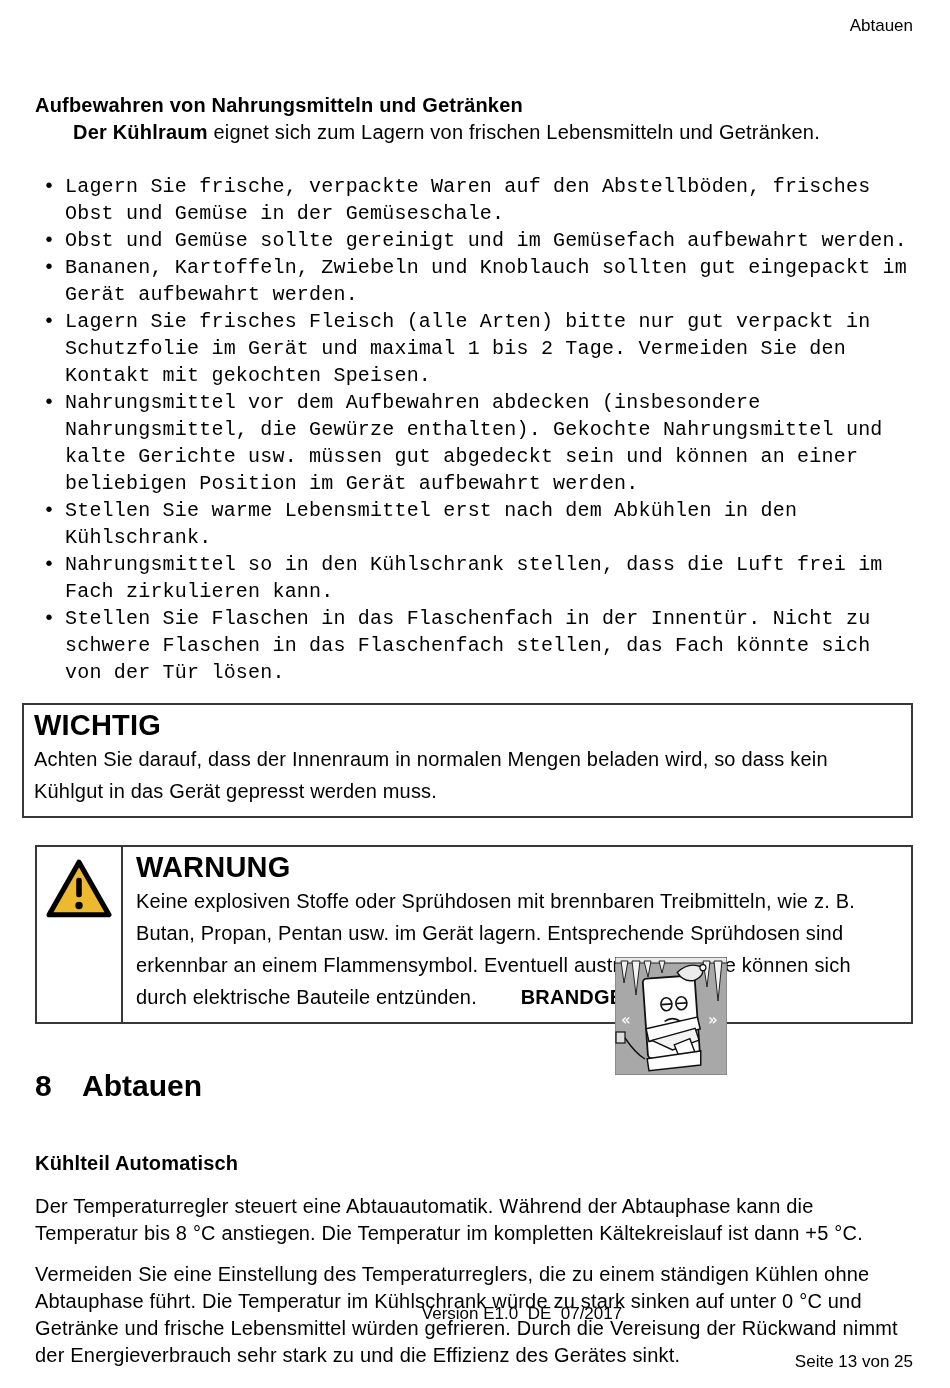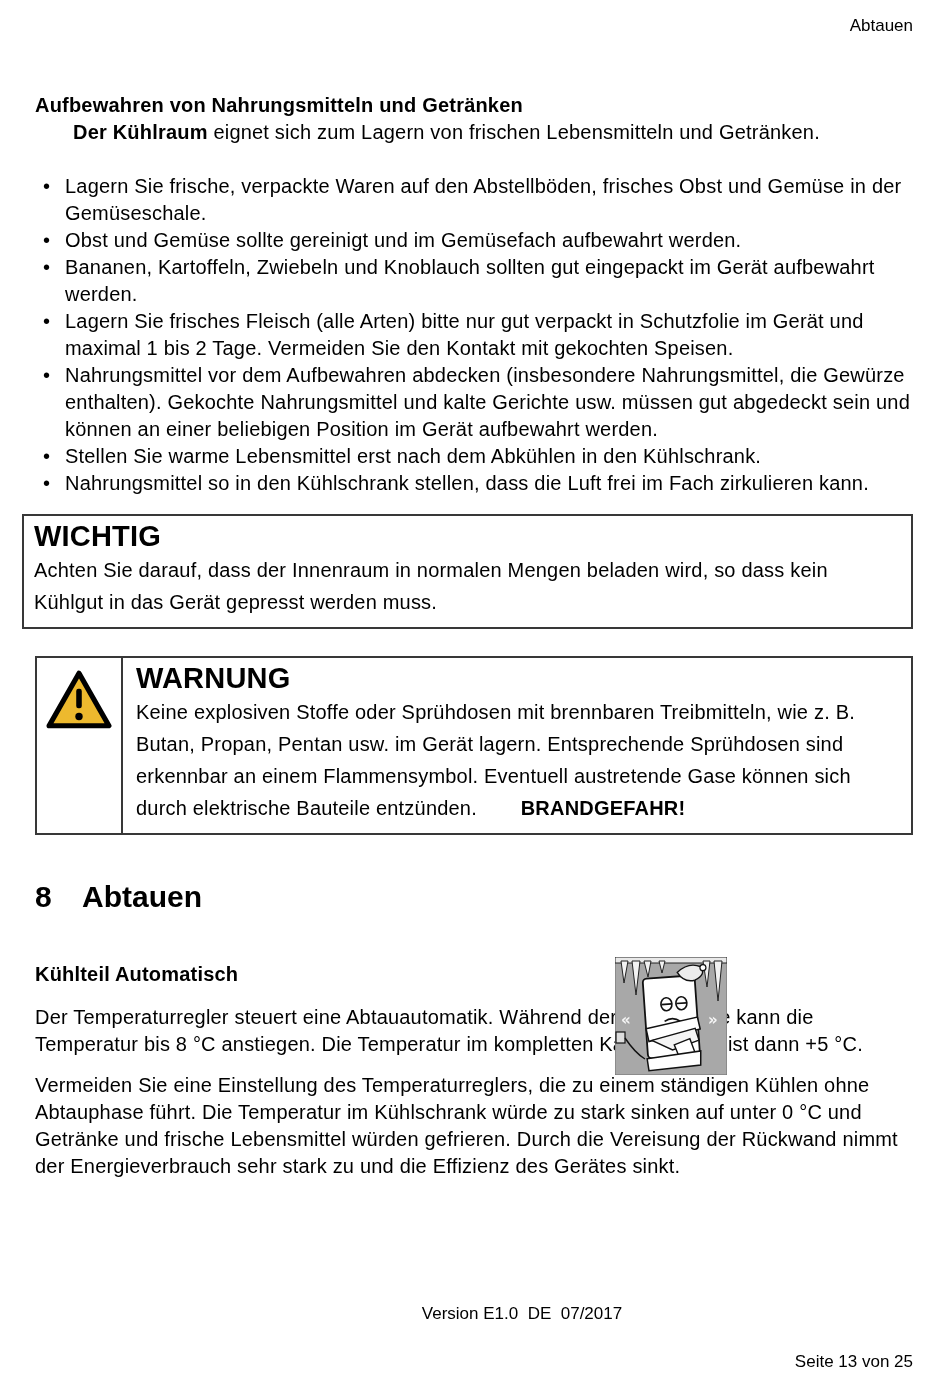--- a/index.html
+++ b/index.html
@@ -6,21 +6,21 @@
   body{
     width:950px;height:1388px;background:#ffffff;color:#000;
     font-family:"Liberation Sans", sans-serif;
     overflow:hidden;
   }
   .page{position:relative;width:950px;height:1388px;box-sizing:border-box;
     padding:16px 37px 13px 35px;}
   .running-header{text-align:right;font-size:17px;line-height:20px;}
   .h-bold{font-size:20px;font-weight:bold;margin:56px 0 0 0;line-height:27px;letter-spacing:.2px;}
   .intro{margin:0;font-size:20px;line-height:27px;letter-spacing:.2px;}
-  ul.bullets{margin:27px 0 16px 0;padding:0;}
+  ul.bullets{margin:27px 0 16px 0;padding:0;font-family:Liberation Mono, monospace;}
   ul.bullets li{list-style:none;position:relative;padding-left:30px;
     font-size:20px;line-height:27px;letter-spacing:.2px;}
   ul.bullets li::before{content:"\2022";position:absolute;left:8px;top:0;}
   .important-box{margin:17px 0 0 -13px;border:2px solid #383838;
     padding:2px 12px 9px 10px;}
   .box-title{font-size:29px;font-weight:bold;line-height:36px;letter-spacing:.2px;}
   .box-text{font-size:20px;line-height:32px;letter-spacing:.2px;}
   .warning-box{margin:27px 0 0 0;border:2px solid #383838;display:flex;align-items:stretch;}
   .warning-icon-cell{width:84px;flex:0 0 84px;border-right:2px solid #383838;
     display:flex;justify-content:center;align-items:flex-start;padding-top:12px;}
@@ -49,20 +49,21 @@
   <p class="intro"><b>Der Kühlraum</b><span> eignet sich zum Lagern von frischen Lebensmitteln und Getränken.</span></p>
 
   <ul class="bullets">
     <li><span>Lagern Sie frische, verpackte Waren auf den Abstellböden, frisches Obst und Gemüse in der Gemüseschale.</span></li>
     <li><span>Obst und Gemüse sollte gereinigt und im Gemüsefach aufbewahrt werden.</span></li>
     <li><span>Bananen, Kartoffeln, Zwiebeln und Knoblauch sollten gut eingepackt im Gerät aufbewahrt werden.</span></li>
     <li><span>Lagern Sie frisches Fleisch (alle Arten) bitte nur gut verpackt in Schutzfolie im Gerät und maximal 1 bis 2 Tage. Vermeiden Sie den Kontakt mit gekochten Speisen.</span></li>
     <li><span>Nahrungsmittel vor dem Aufbewahren abdecken (insbesondere Nahrungsmittel, die Gewürze enthalten). Gekochte Nahrungsmittel und kalte Gerichte usw. müssen gut abgedeckt sein und können an einer beliebigen Position im Gerät aufbewahrt werden.</span></li>
     <li><span>Stellen Sie warme Lebensmittel erst nach dem Abkühlen in den Kühlschrank.</span></li>
     <li><span>Nahrungsmittel so in den Kühlschrank stellen, dass die Luft frei im Fach zirkulieren kann.</span></li>
+    <li><span>Stellen Sie Flaschen in das Flaschenfach in der Innentür. Nicht zu schwere Flaschen in das Flaschenfach stellen, das Fach könnte sich von der Tür lösen.</span></li>
   </ul>
 
   <div class="important-box">
     <div class="box-title">WICHTIG</div>
     <div class="box-text">Achten Sie darauf, dass der Innenraum in normalen Mengen beladen wird, so dass kein Kühlgut in das Gerät gepresst werden muss.</div>
   </div>
 
   <div class="warning-box">
     <div class="warning-icon-cell">
       <svg width="66" height="60" viewBox="0 0 64 58">

